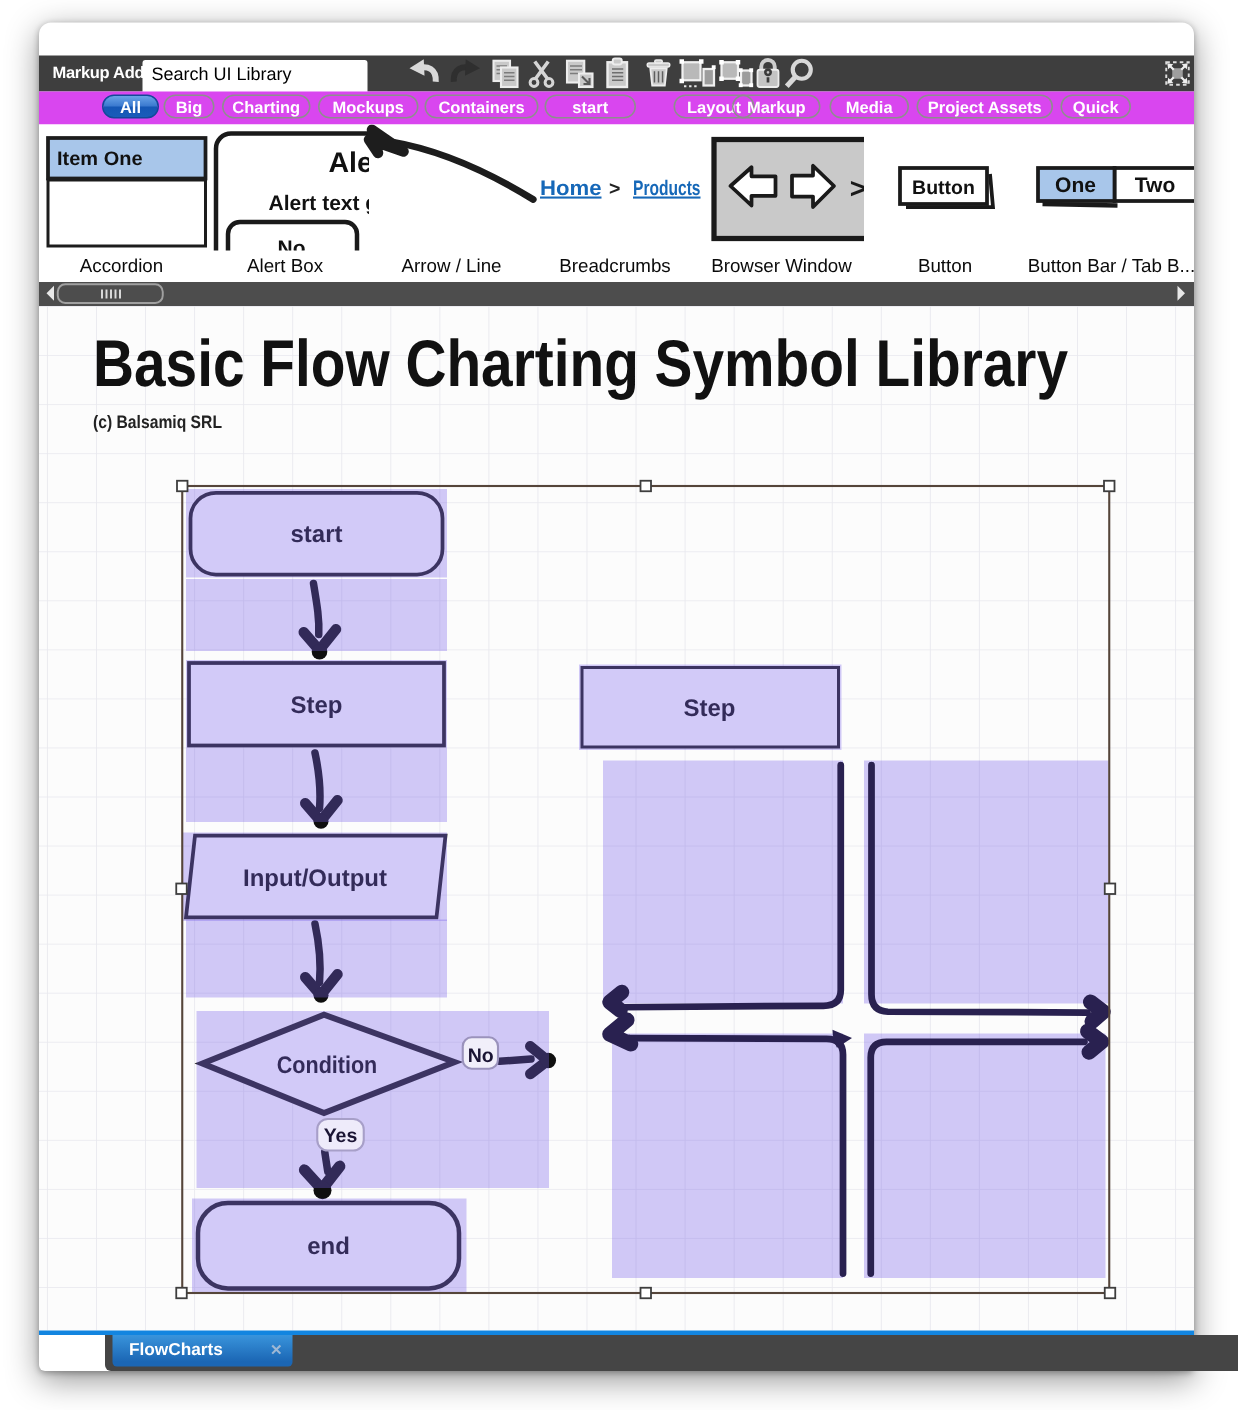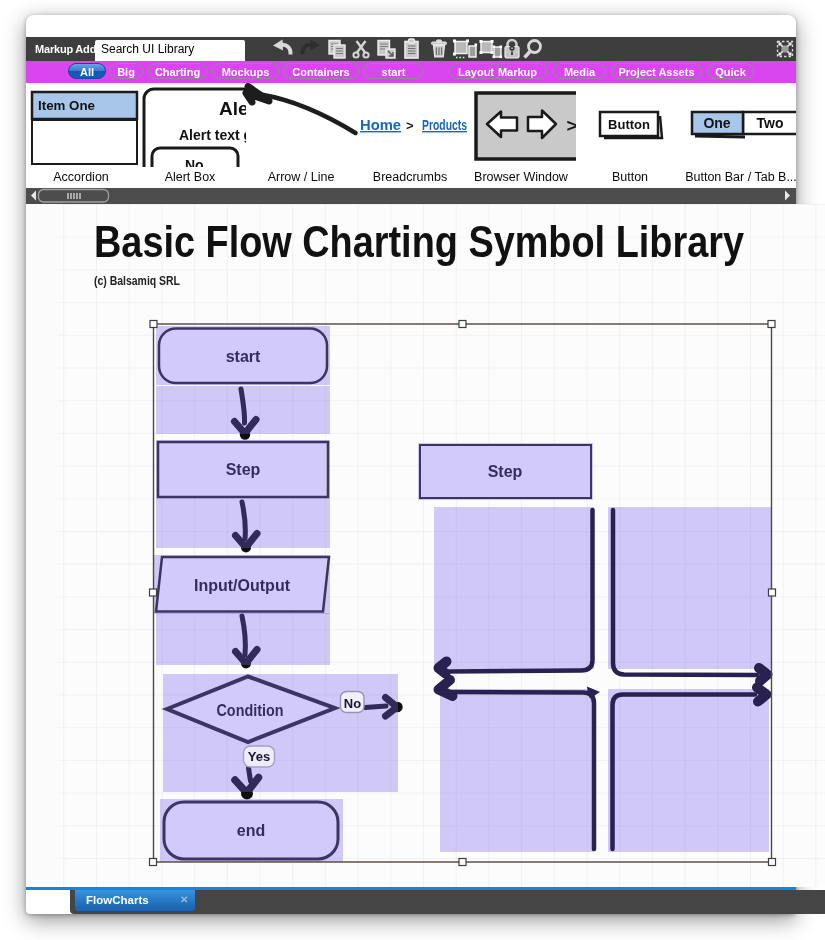--- a/index.html
+++ b/index.html
@@ -22,21 +22,21 @@
 #quickadd{position:absolute;left:9px;top:6px;color:#fff;font-size:11px;font-weight:bold;letter-spacing:-0.2px;}
 #search{position:absolute;left:69px;top:3px;width:150px;height:30px;background:#fff;
  border-radius:2px;font-size:12px;color:#000000;line-height:18px;padding-left:6px;}
 #tabrow{position:absolute;left:0;top:46px;width:770px;height:22px;background:#d946ef;}
 .pill{position:absolute;top:2px;height:16px;border-radius:8.5px;color:#fff;
  font-size:11px;font-weight:bold;text-align:center;line-height:16px;
  background:transparent;border:1px solid #8e8e8e;}
 .pill.sel{background:linear-gradient(#69a3e8 0%,#3a79cf 48%,#1557b5 52%,#1a5cba 100%);border:1px solid #14489a;}
 #library{position:absolute;left:0;top:68px;width:770px;height:105px;background:#fff;}
 #scrollstrip{position:absolute;left:0;top:173px;width:770px;height:16px;background:#4d4d4d;}
-#canvas{position:absolute;left:0;top:189px;width:770px;height:683px;background:#fbfbfb;padding-left:32px;}
+#canvas{position:absolute;left:0;top:189px;width:770px;height:683px;background:#fbfbfb;}
 #blueline{position:absolute;left:0;top:872px;width:770px;height:3px;background:#1285e0;}
 #bottombar{position:absolute;left:0;top:875px;width:770px;height:24px;background:#454545;border-radius:0 0 4px 4px;margin-left:44px;}
 #fctab{position:absolute;left:5px;top:0;width:120px;height:21px;
  background:linear-gradient(#3994dc,#1b66b4 85%);border-radius:0 0 3px 3px;
  color:#fff;font-size:11.5px;font-weight:bold;line-height:20px;text-align:left;padding-left:11px;}
 #fcx{position:absolute;left:110px;top:4px;color:#9fb8d4;font-size:10px;font-weight:bold;}
 </style>
 </head>
 <body>
 <div id="win">

